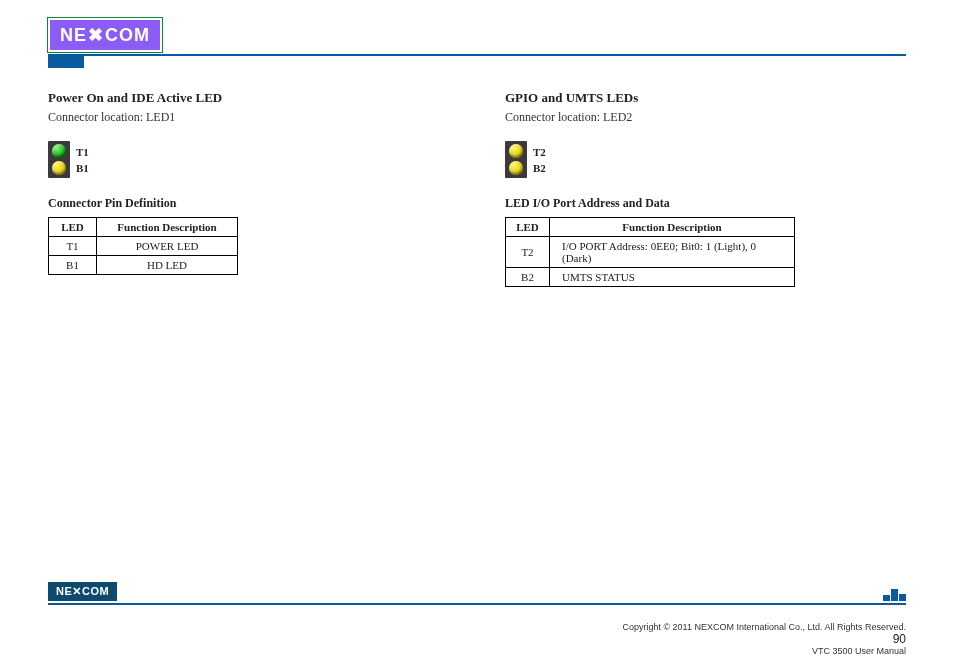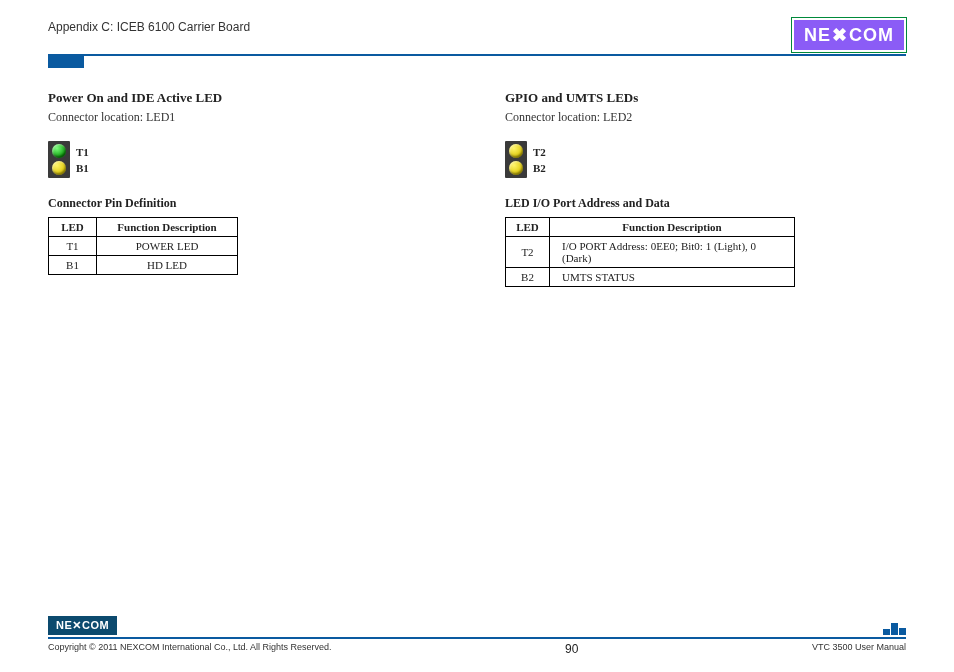--- a/index.html
+++ b/index.html
@@ -151,33 +151,33 @@
   }
   .footer-deco span {
     width:7px; background:#0a5aa0; display:inline-block;
   }
   .footer-deco .a{height:6px;}
   .footer-deco .b{height:12px;}
   .footer-deco .c{height:7px;}
   .footer-row2 {
     display:flex;
     justify-content:space-between;
-    align-items:flex-start;
+    align-items:flex-end;
     font-size: 9px;
     color:#333;
-    margin-top:3px;
+    margin-top:17px;
+    flex-direction:column;
   }
   .pagenum { font-weight:normal; font-size:12px; color:#222; }
 </style>
 </head>
 <body>
 
 <div class="page">
   <div class="header-row">
-    <div class="header-left">Appendix C: ICEB 6100 Carrier Board</div>
     <div class="logo-big">
       <span>NE</span>
         <span class="xsep">✖</span>
         <span>COM</span>
     </div>
   </div>
   <div class="hr-wrap">
     <div class="hr-line"></div>
     <div class="hr-tab"></div>
   </div>

